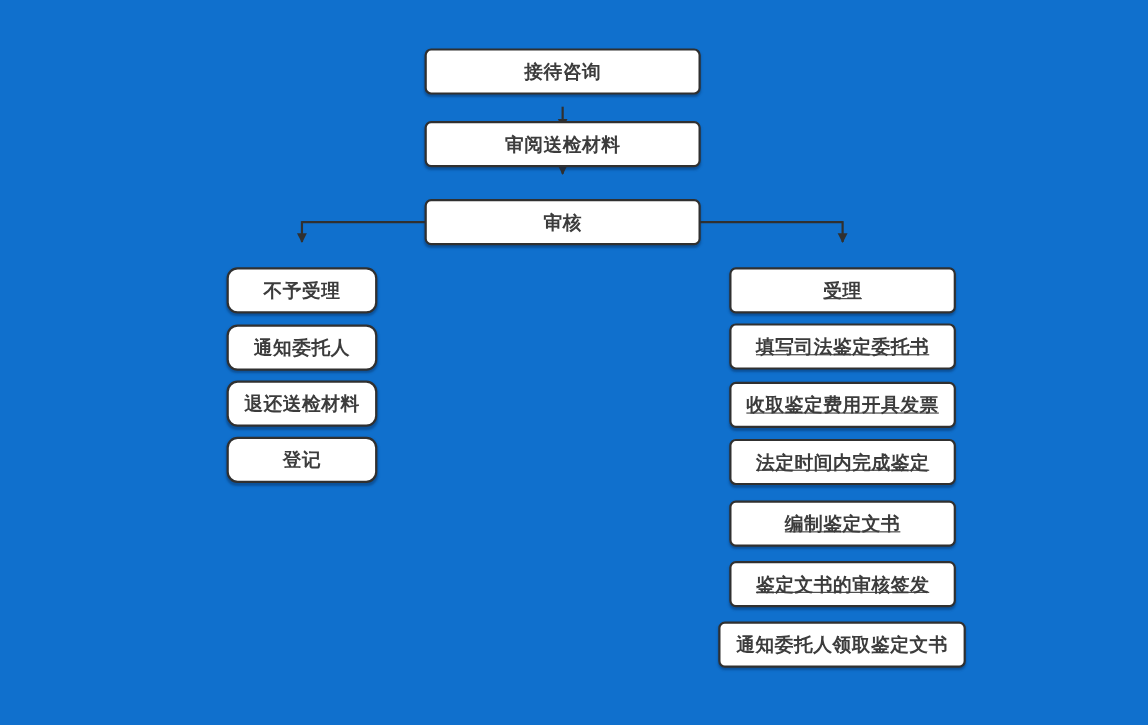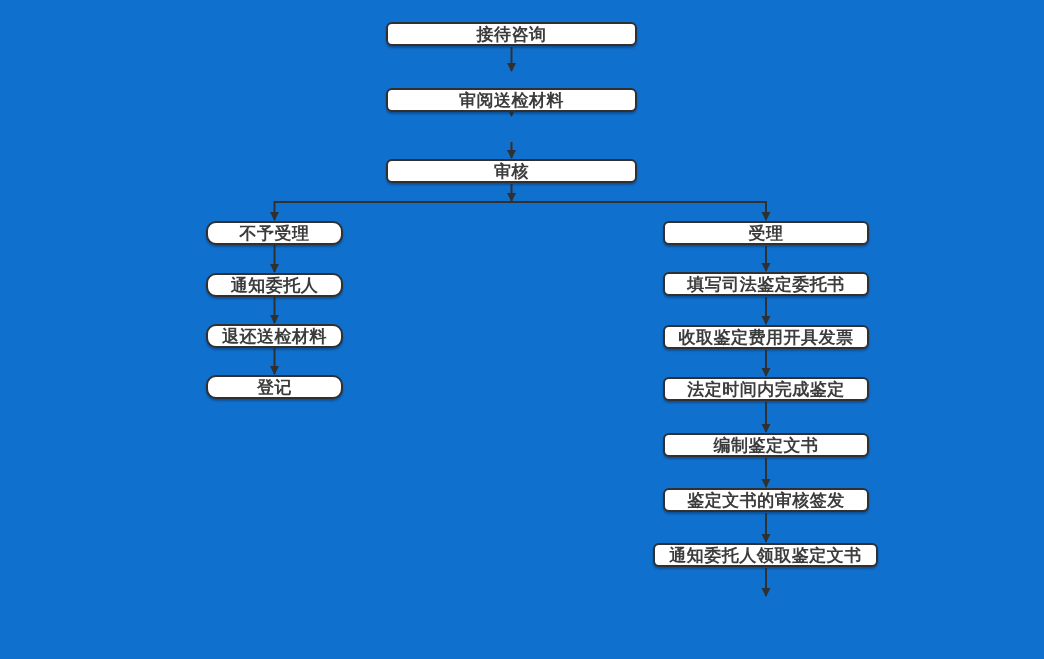--- a/index.html
+++ b/index.html
@@ -28,37 +28,38 @@
     width: 1044px; height: 659px;
   }
   .connectors line, .connectors path.wire {
     stroke: var(--connector);
     stroke-width: 2;
     fill: none;
   }
   .connectors marker path { fill: var(--connector); }
   .node {
     position: absolute;
-    height: 24px;
+    height: 42px;
     background: var(--box_fill);
     border: 2px solid var(--box_border);
     border-radius: 6px;
     display: flex;
     align-items: center;
     justify-content: center;
     font-size: 17px;
     font-weight: bold;
     color: var(--text);
     letter-spacing: 0.5px;
     box-shadow: 0 2px 2px rgba(6, 45, 90, 0.45);
     white-space: nowrap;
+    margin-top: 22px;
   }
   .col-main  { left: 386px; width: 251px; }
   .col-left  { left: 206px; width: 137px; border-radius: 10px; }
-  .col-right { left: 663px; width: 206px; }
+  .col-right { left: 663px; width: 206px; text-decoration: underline; }
   .col-right-wide { left: 653px; width: 225px; }
 </style>
 </head>
 <body>
 
 <div class="canvas">
 
   <svg class="connectors" viewBox="0 0 1044 659" xmlns="http://www.w3.org/2000/svg">
     <defs>
       <marker id="arrow" markerUnits="userSpaceOnUse" markerWidth="12" markerHeight="12" refX="8" refY="4.5" orient="auto">

